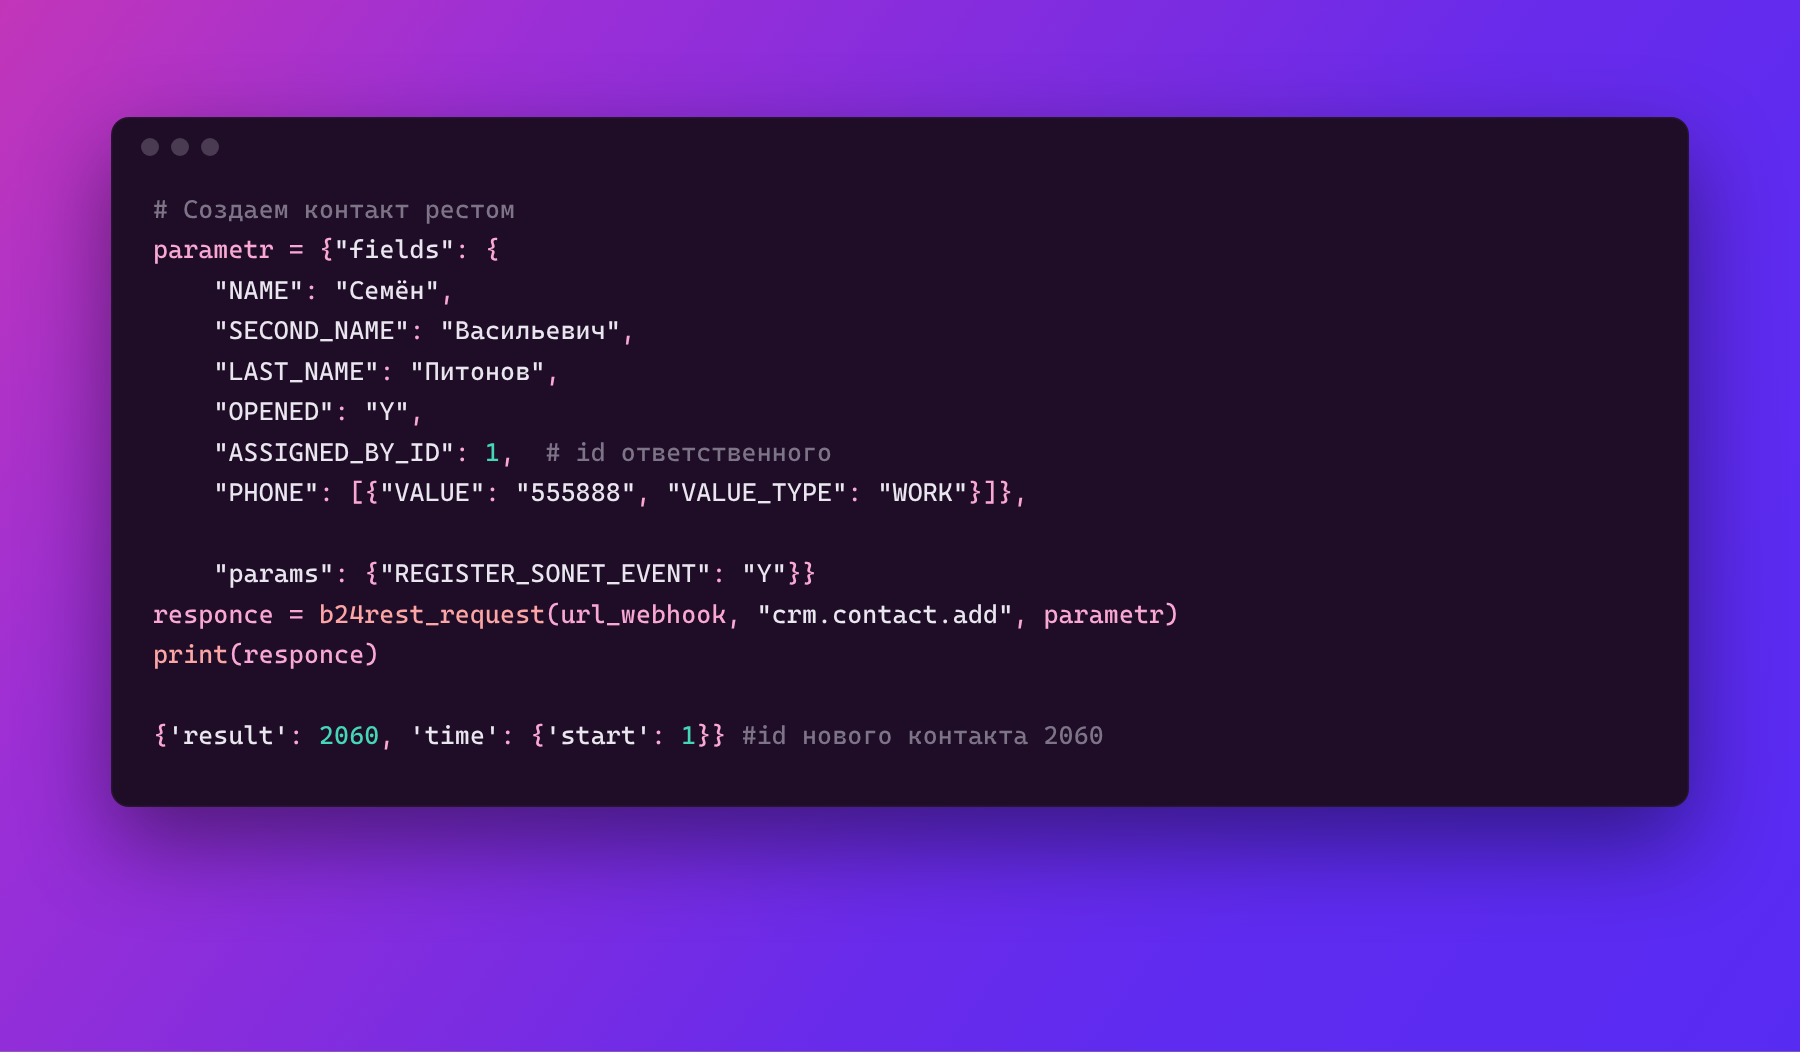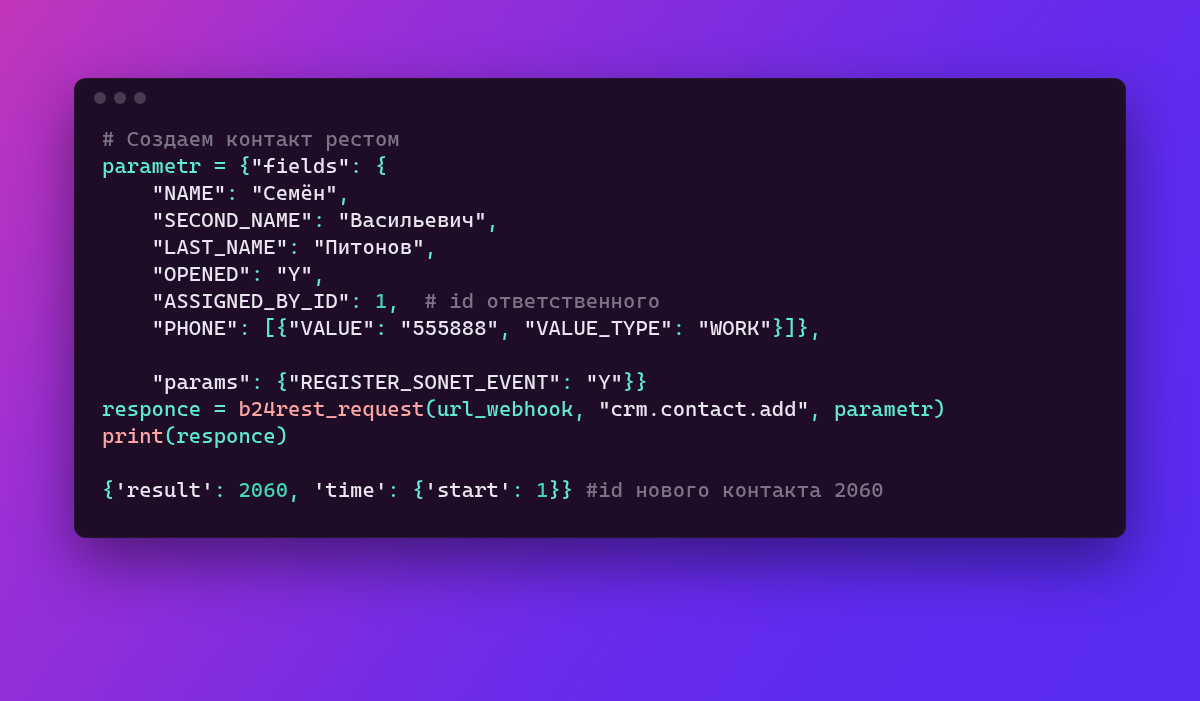--- a/index.html
+++ b/index.html
@@ -25,31 +25,31 @@
     align-items: center;
     padding-left: 20px;
     gap: 8px;
   }
   .dot {
     width: 12px; height: 12px; border-radius: 50%;
     background: #4a3a52;
   }
   .code {
     padding: 8px 28px 34px 28px;
-    font-size: 21px;
+    font-size: 17px;
     line-height: 27px;
     white-space: pre;
     color: #e9e6ef;
     letter-spacing: 0.1px;
   }
   .tok-comment { color: #7d7488; }
   .tok-string  { color: #e9e6ef; }
   .tok-number  { color: #45d6b5; }
   .tok-func    { color: #fca5a5; }
-  .tok-default { color: #5eead4; }
+  .tok-default { color: #f9a8d4; }
 </style>
 </head>
 <body>
 
 <div class="window">
   <div class="titlebar">
     <span class="dot"></span>
     <span class="dot"></span>
     <span class="dot"></span>
   </div>

